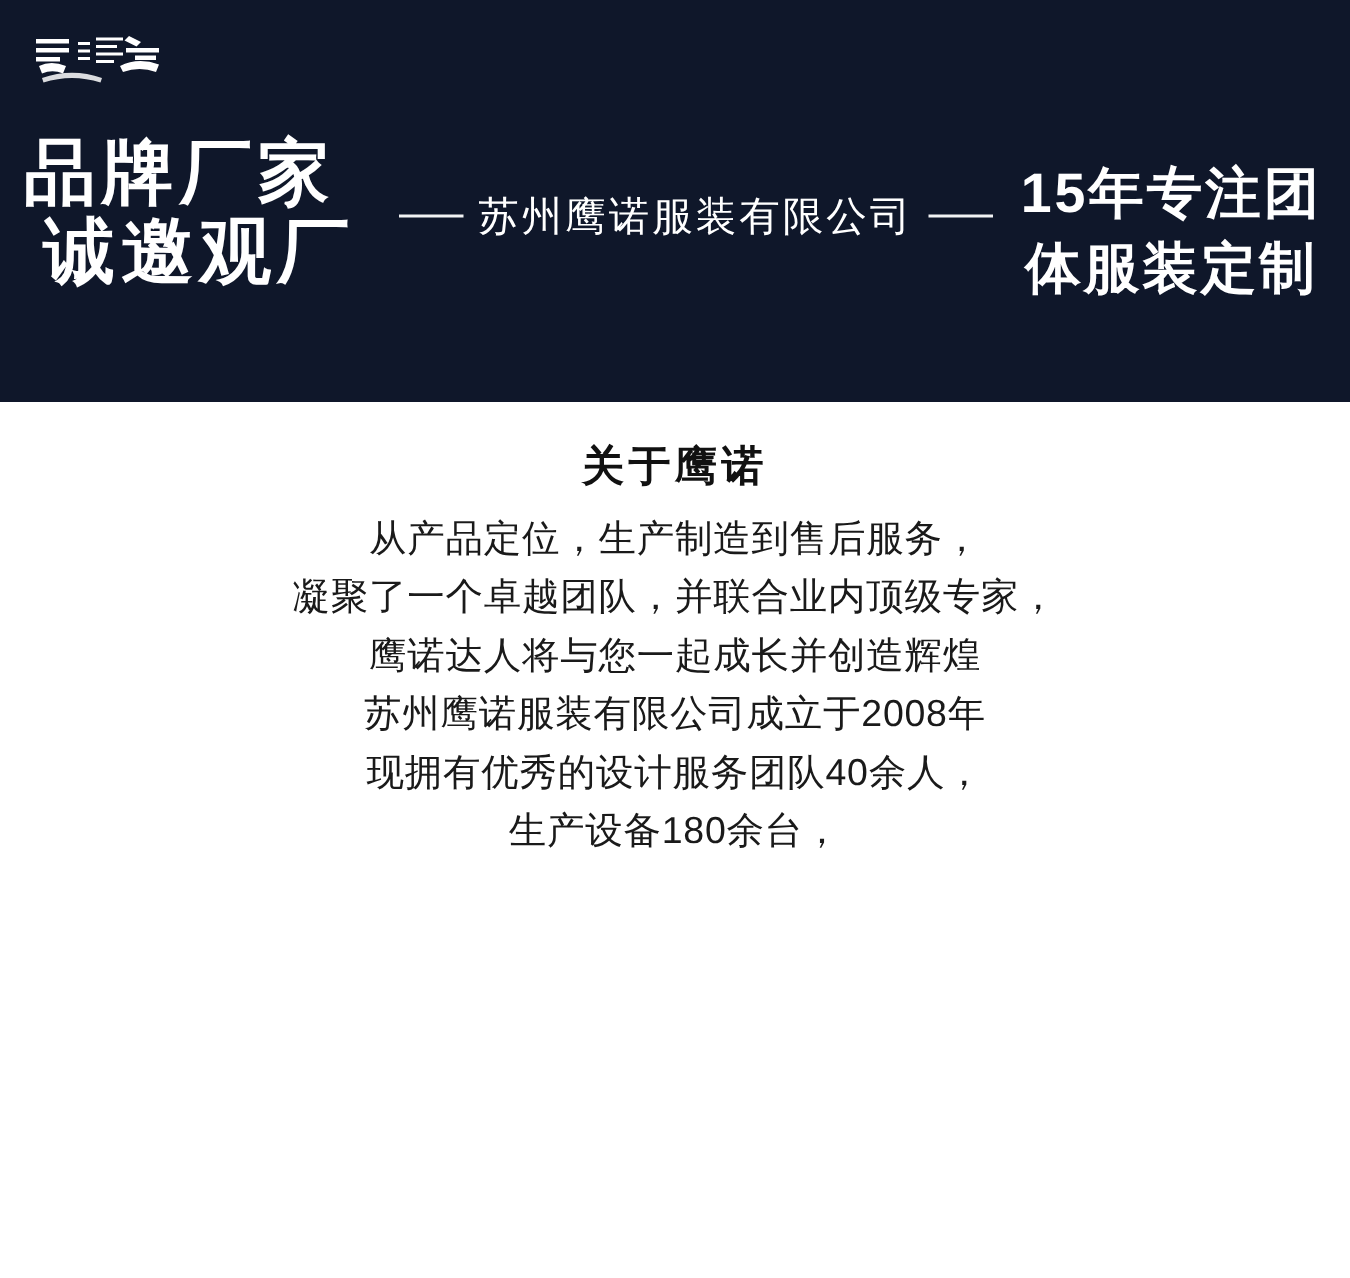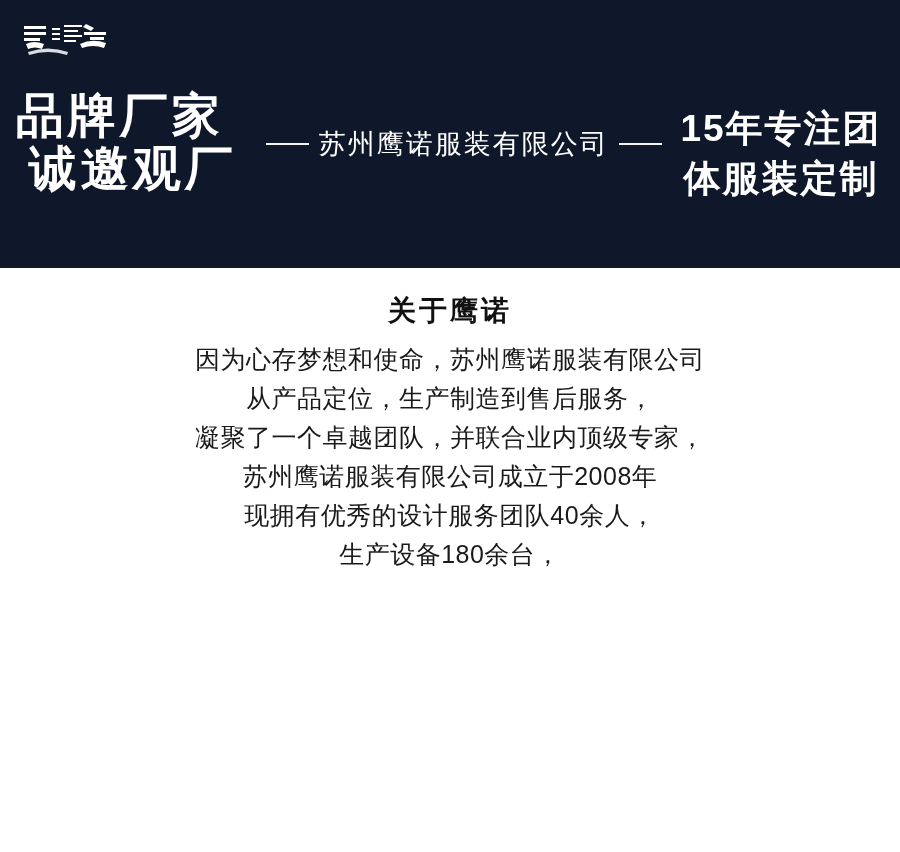--- a/index.html
+++ b/index.html
@@ -154,22 +154,22 @@
       <span class="banner-subtitle">苏州鹰诺服装有限公司</span>
       <span class="rule"></span>
     </div>
 
     <div class="banner-tagline">15年专注团体服装定制</div>
   </div>
 
   <div class="content">
     <div class="section-title">关于鹰诺</div>
     <div class="paragraph">
-      <p>因为心存梦想和使命，苏州鹰诺服装有限公司</p>
       <p>从产品定位，生产制造到售后服务，</p>
       <p>凝聚了一个卓越团队，并联合业内顶级专家，</p>
+      <p>鹰诺达人将与您一起成长并创造辉煌</p>
       <p>苏州鹰诺服装有限公司成立于2008年</p>
       <p>现拥有优秀的设计服务团队40余人，</p>
       <p>生产设备180余台，</p>
     </div>
   </div>
 
 </div>
 
 </body></html>

